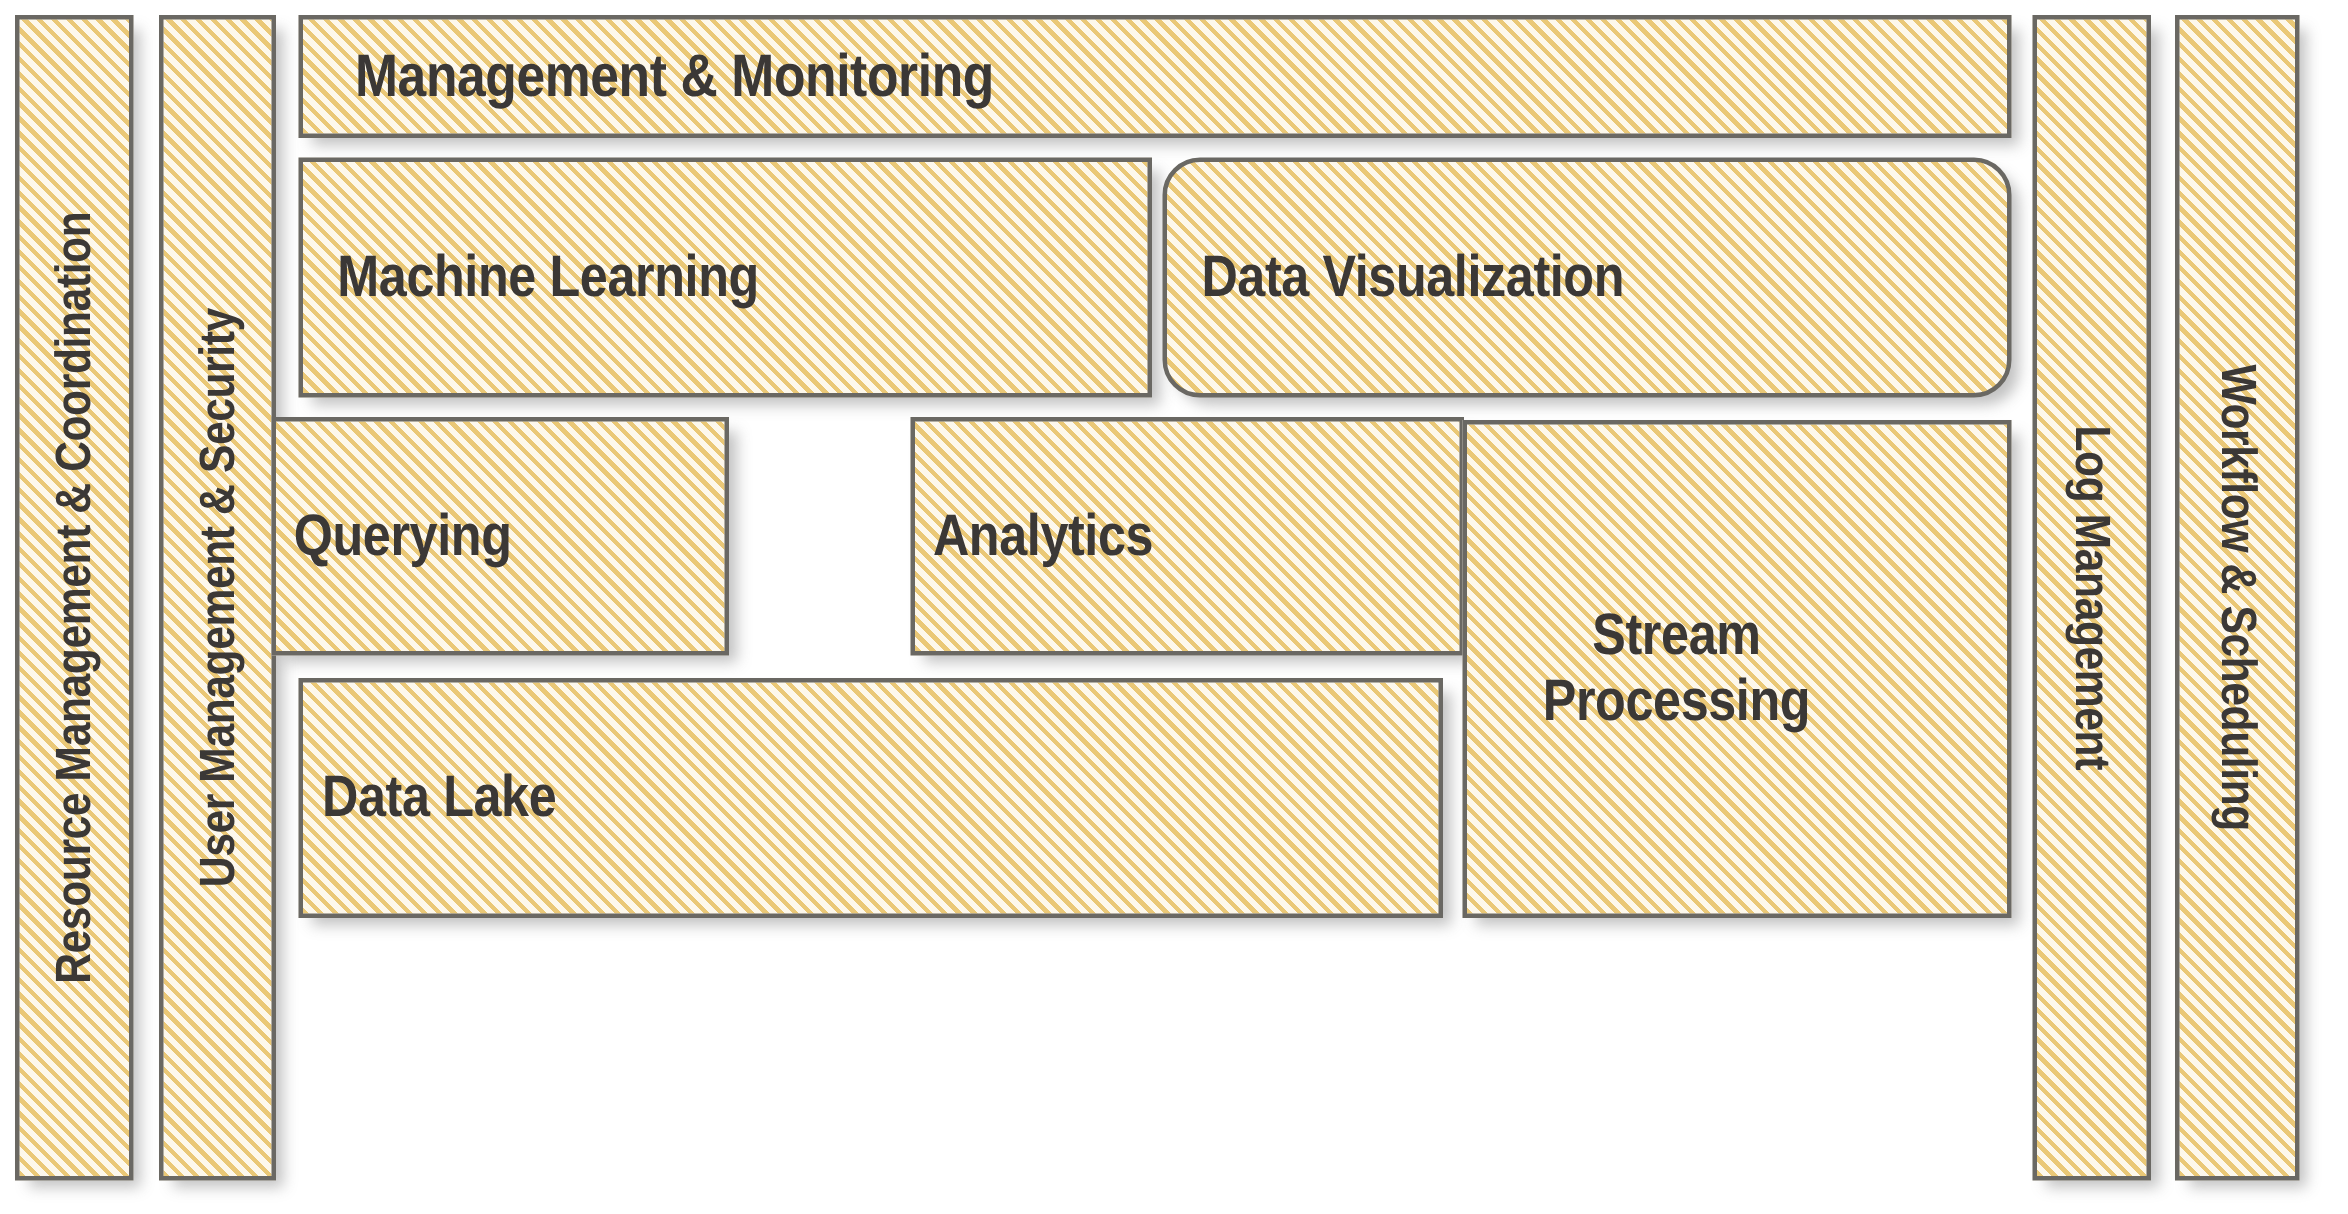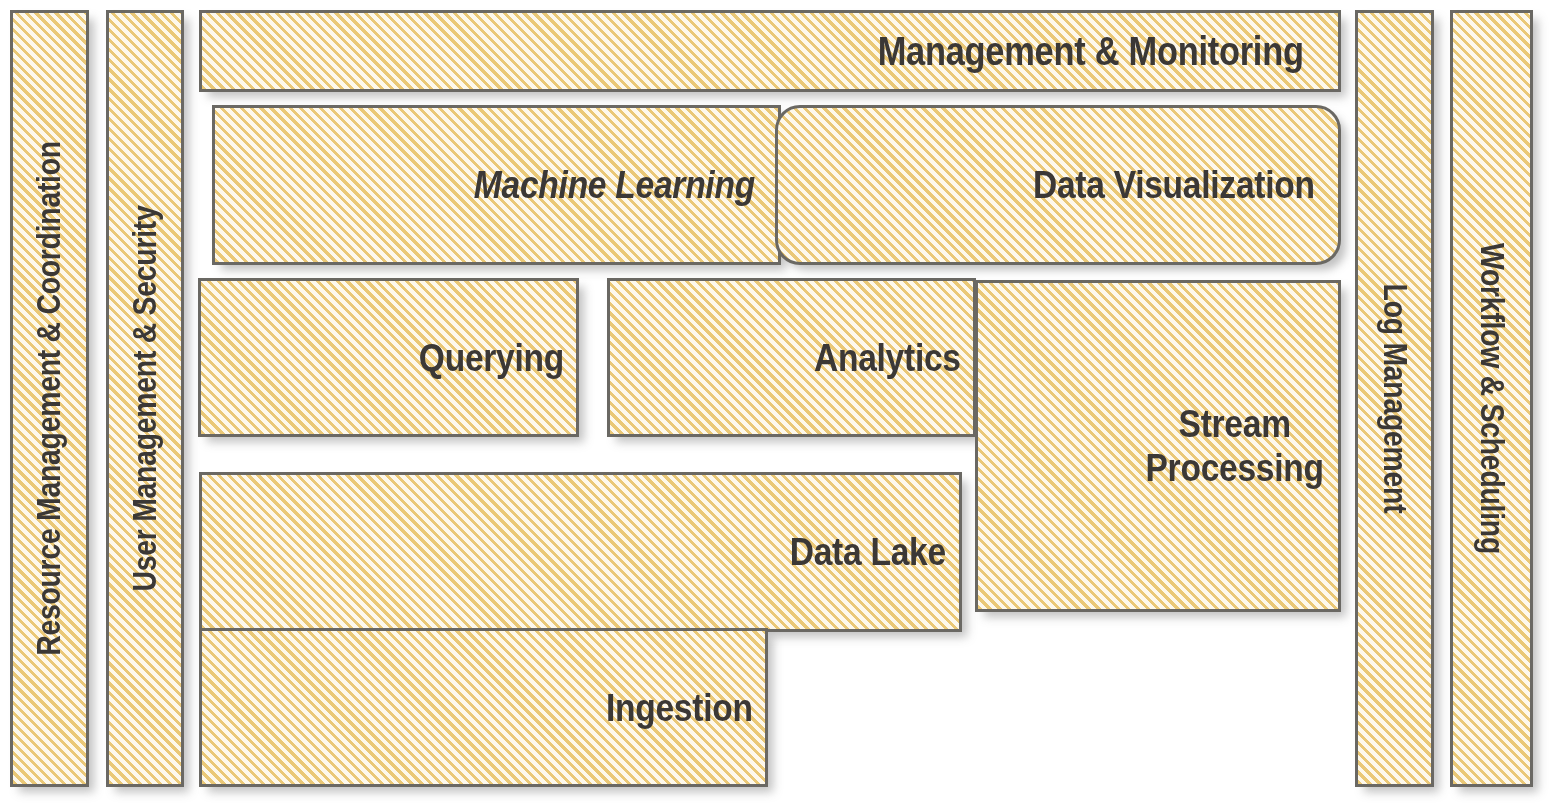--- a/index.html
+++ b/index.html
@@ -27,21 +27,21 @@
     background-image: repeating-linear-gradient(
       45deg,
       #eac877 0px,
       #eac877 3px,
       #fdf8ec 3px,
       #fdf8ec 7px
     );
     box-shadow: 7px 7px 9px -2px rgba(120,120,120,0.45);
     display: flex;
     align-items: center;
-    justify-content: flex-end;
+    justify-content: flex-start;
     overflow: hidden;
   }
 
   .block .label {
     color: #3b3836;
     font-weight: bold;
     font-stretch: condensed;
     letter-spacing: -0.3px;
     text-align: center;
     line-height: 1.12;
@@ -80,48 +80,45 @@
   </div>
 
   <div class="block vert rot-ccw" style="left:106px; top:10px; width:78px; height:777px;">
     <span class="label fs-side">User Management &amp; Security</span>
   </div>
 
   <div class="block" style="left:199px; top:10px; width:1142px; height:82px;">
     <span class="label fs-hdr">Management &amp; Monitoring</span>
   </div>
 
-  <div class="block" style="left:212px; top:105px; width:569px; height:160px;font-style:italic;">
+  <div class="block" style="left:199px; top:105px; width:569px; height:160px;">
     <span class="label fs-big">Machine Learning</span>
   </div>
 
   <div class="block" style="left:775px; top:105px; width:566px; height:160px;border-radius:25px;">
     <span class="label fs-big">Data Visualization</span>
   </div>
 
-  <div class="block" style="left:198px; top:278px; width:381px; height:159px;">
+  <div class="block" style="left:181px; top:278px; width:305px; height:159px;">
     <span class="label fs-big">Querying</span>
   </div>
 
   <div class="block" style="left:593px; top:278px; width:369px; height:159px;margin-left:14px;">
     <span class="label fs-big">Analytics</span>
   </div>
 
   <div class="block" style="left:975px; top:280px; width:366px; height:332px;padding-left:36px;">
     <span class="label fs-big">Stream
 Processing</span>
   </div>
 
-  <div class="block" style="left:199px; top:472px; width:763px; height:160px;">
+  <div class="block" style="left:199px; top:452px; width:763px; height:160px;">
     <span class="label fs-big">Data Lake</span>
   </div>
 
-  <div class="block" style="left:199px; top:628px; width:569px; height:159px;">
-    <span class="label fs-big">Ingestion</span>
-  </div>
 
 
   <div class="block vert rot-cw" style="left:1355px; top:10px; width:79px; height:777px;">
     <span class="label fs-side">Log Management</span>
   </div>
 
   <div class="block vert rot-cw" style="left:1450px; top:10px; width:83px; height:777px;">
     <span class="label fs-side">Workflow &amp; Scheduling</span>
   </div>
 

